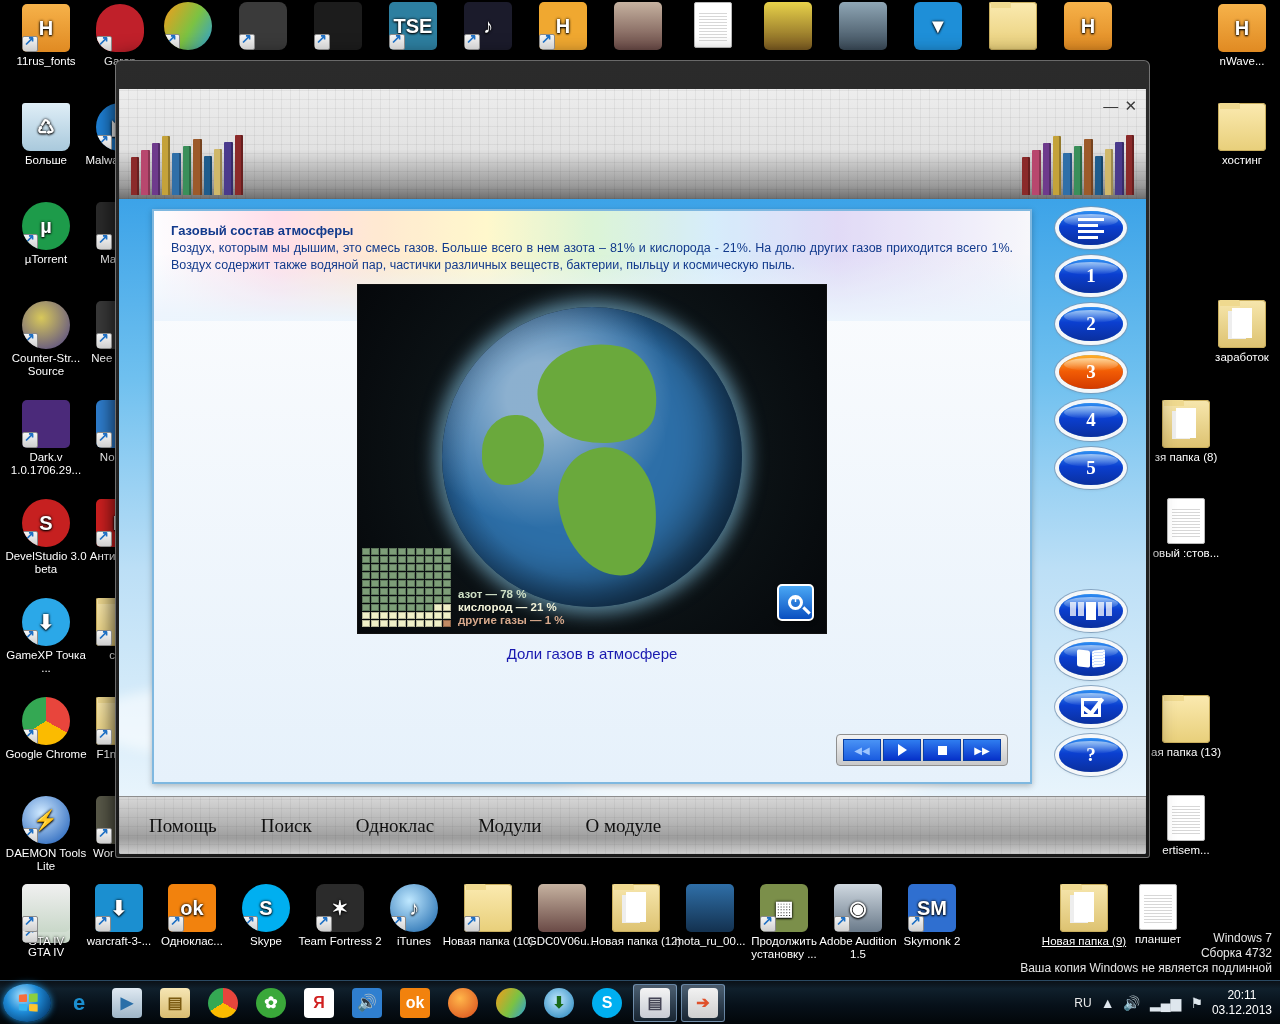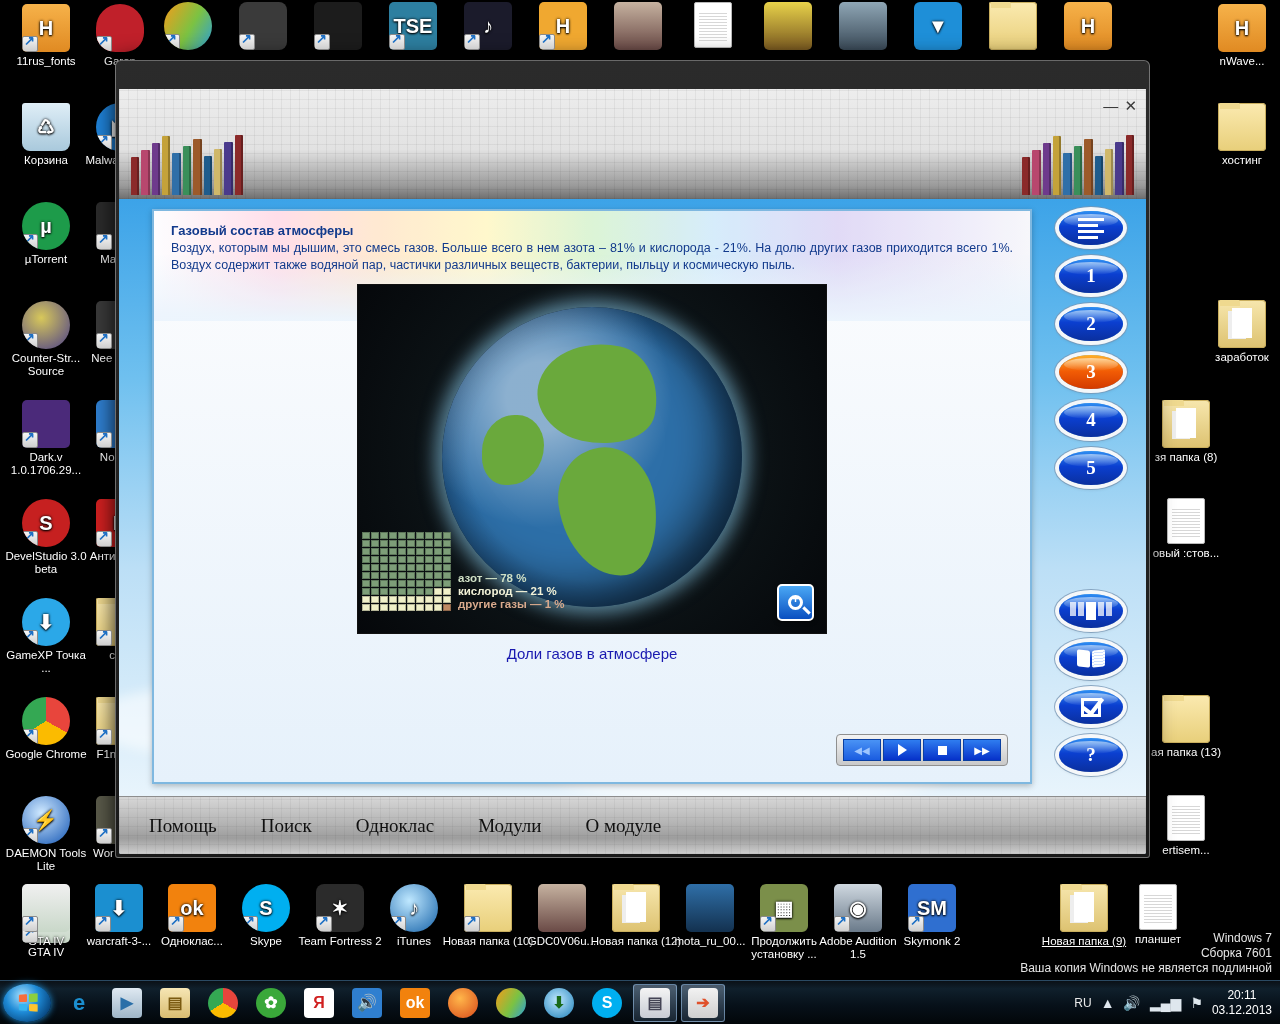--- a/index.html
+++ b/index.html
@@ -178,21 +178,21 @@
     box-shadow: 0 0 18px 7px rgba(150,220,255,0.55), inset -22px -16px 45px rgba(0,0,0,0.6);
   }
   .land { position:absolute; background:#6aa93c; border-radius:44% 56% 50% 50%; }
   .land.a { left: 96px; top: 36px; width: 120px; height: 100px; transform: rotate(12deg);
             border-radius: 60% 40% 55% 45% / 55% 60% 40% 45%; }
   .land.b { left: 118px; top: 140px; width: 96px; height: 130px; transform: rotate(-8deg);
             border-radius: 50% 50% 40% 60% / 40% 45% 55% 60%; }
   .land.c { left: 40px; top: 108px; width: 62px; height: 70px;
             border-radius: 55% 45% 60% 40%; }
   #legend {
-    position: absolute; left: 0; bottom: 16px; padding: 4px 6px 6px 4px;
+    position: absolute; left: 0; bottom: 0; padding: 4px 6px 6px 4px;
     display: flex; align-items: flex-end; gap: 7px;
   }
   #grid {
     display: grid; grid-template-columns: repeat(10, 8px);
     grid-template-rows: repeat(10, 7px); gap: 1px;
   }
   #grid div { width: 8px; height: 7px; }
   .legend-text { font-size: 11.5px; line-height: 13px; font-weight: bold; }
   .legend-text .l0 { color: #cfe0c6; }
   .legend-text .l1 { color: #f2f2d8; }
@@ -326,21 +326,21 @@
 
 <div id="desktop">
 
   <div id="col1">
       <div class="dicon" style="left: 0px; top: 4px;">
         <div class="glyph" style="background:linear-gradient(#f6b24a,#e08a22);">H<span class="shortcut"></span></div>
         <span class="lbl">11rus_fonts</span>
       </div>
       <div class="dicon" style="left: 0px; top: 103px;">
         <div class="glyph" style="background:linear-gradient(#dfeef7,#a9c9dc);border-radius:3px 3px 8px 8px;">♺</div>
-        <span class="lbl">Корзина</span>
+        <span class="lbl">Больше</span>
       </div>
       <div class="dicon" style="left: 0px; top: 202px;">
         <div class="glyph" style="background:#1d9b4a;border-radius:50%;">µ<span class="shortcut"></span></div>
         <span class="lbl">µTorrent</span>
       </div>
       <div class="dicon" style="left: 0px; top: 301px;">
         <div class="glyph" style="background:radial-gradient(circle at 40% 35%,#d8c85a,#4a3f8a);border-radius:50%;">
           <span class="shortcut"></span>
         </div>
         <span class="lbl">Counter-Str... Source</span>
@@ -580,21 +580,21 @@
         <span class="lbl">Новая папка (9)</span>
       </div>
       <div class="dicon" style="left: 1112px; top: 884px;">
         <div class="glyph doc"></div>
         <span class="lbl">планшет</span>
       </div>
     </div>
 
   <div id="wm-notice">
     <div>Windows 7</div>
-    <div>Сборка 7601</div>
+    <div>Сборка 4732</div>
     <div>Ваша копия Windows не является подлинной</div>
   </div>
 </div>
 
 <div id="oms-window">
 
 
   <div id="oms-body">
 
     <div id="oms-header">

